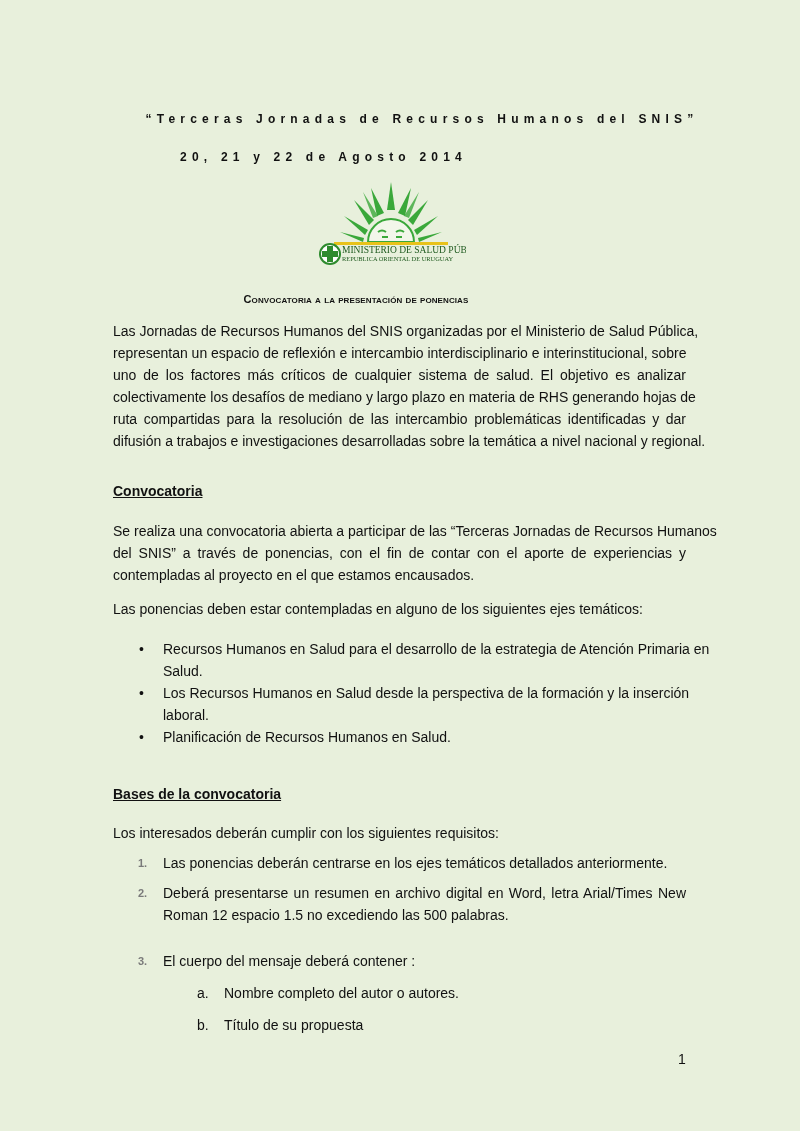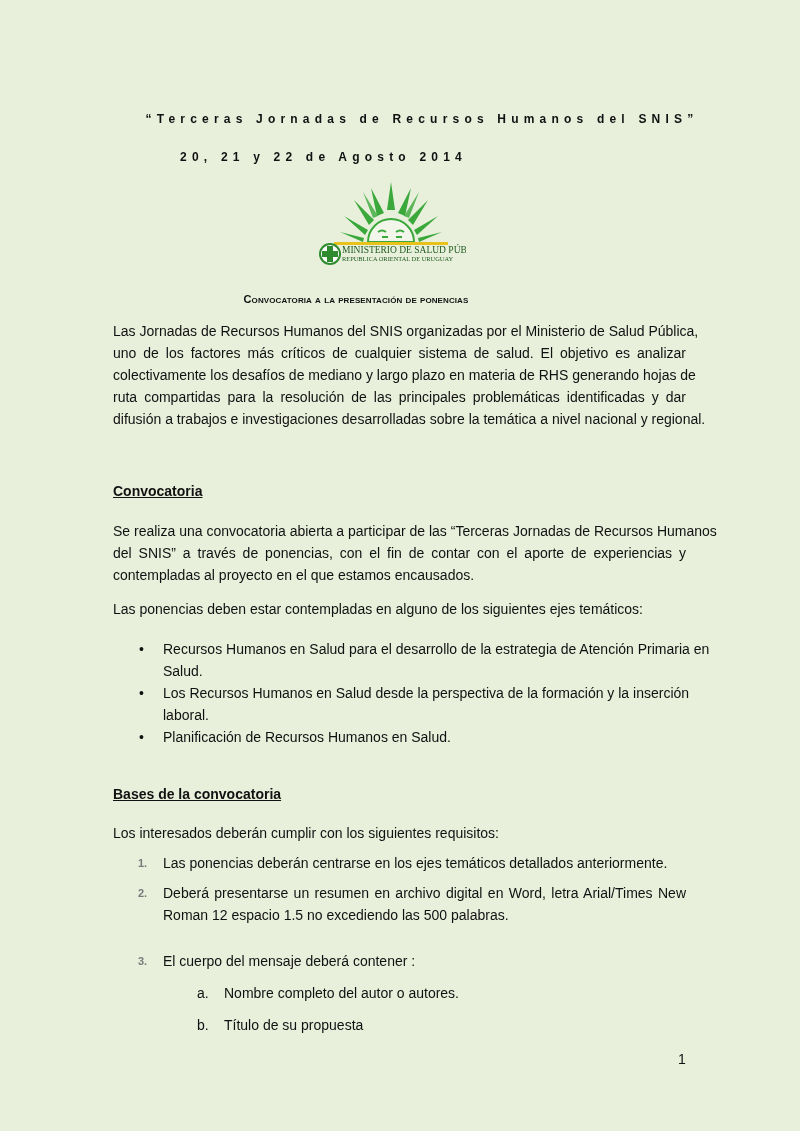--- a/index.html
+++ b/index.html
@@ -92,23 +92,24 @@
     <path d="M11 66 h6 v5 h5 v6 h-5 v5 h-6 v-5 h-5 v-6 h5 Z" fill="#2e8b2e"></path>
     <text x="26" y="73" font-family="Liberation Serif, serif" font-size="9.5" fill="#1f5a1f">MINISTERIO DE SALUD PÚBLICA</text>
     <text x="26" y="81" font-family="Liberation Serif, serif" font-size="6.4" fill="#1f5a1f">REPUBLICA ORIENTAL DE URUGUAY</text>
   </svg>
 </div>
 
 <div class="subtitle">Convocatoria a la presentación de ponencias</div>
 
 <div class="para body-text" style="top:320px;">
   <span class="j">Las Jornadas de Recursos Humanos del SNIS organizadas por el Ministerio de Salud Pública,</span>
+  <span class="j">representan un espacio de reflexión e intercambio interdisciplinario e interinstitucional, sobre</span>
   <span class="j">uno de los factores más críticos de cualquier sistema de salud. El objetivo es analizar</span>
   <span class="j">colectivamente los desafíos de mediano y largo plazo en materia de RHS generando hojas de</span>
-  <span class="j">ruta compartidas para la resolución de las principales problemáticas identificadas y dar</span>
+  <span class="j">ruta compartidas para la resolución de las intercambio problemáticas identificadas y dar</span>
   <span class="l">difusión a trabajos e investigaciones desarrolladas sobre la temática a nivel nacional y regional.</span>
 </div>
 
 <div class="heading" style="top:483px;">Convocatoria</div>
 
 <div class="para body-text" style="top:520px;">
   <span class="j">Se realiza una convocatoria abierta a participar de las “Terceras Jornadas de Recursos Humanos</span>
   <span class="j">del SNIS” a través de ponencias, con el fin de contar con el aporte de experiencias y</span>
   <span class="l">contempladas al proyecto en el que estamos encausados.</span>
 </div>

